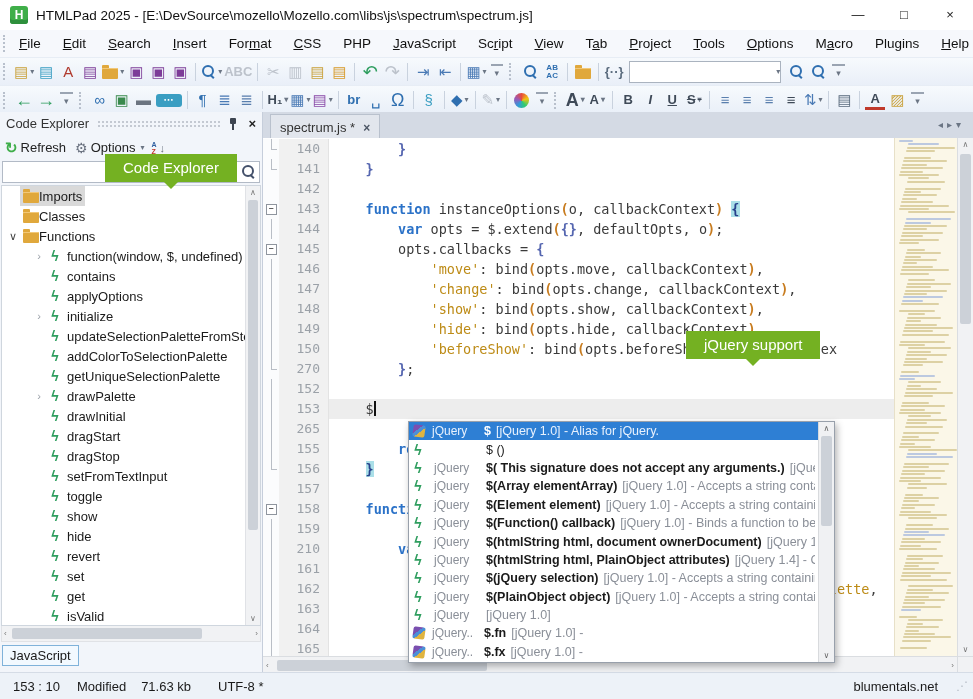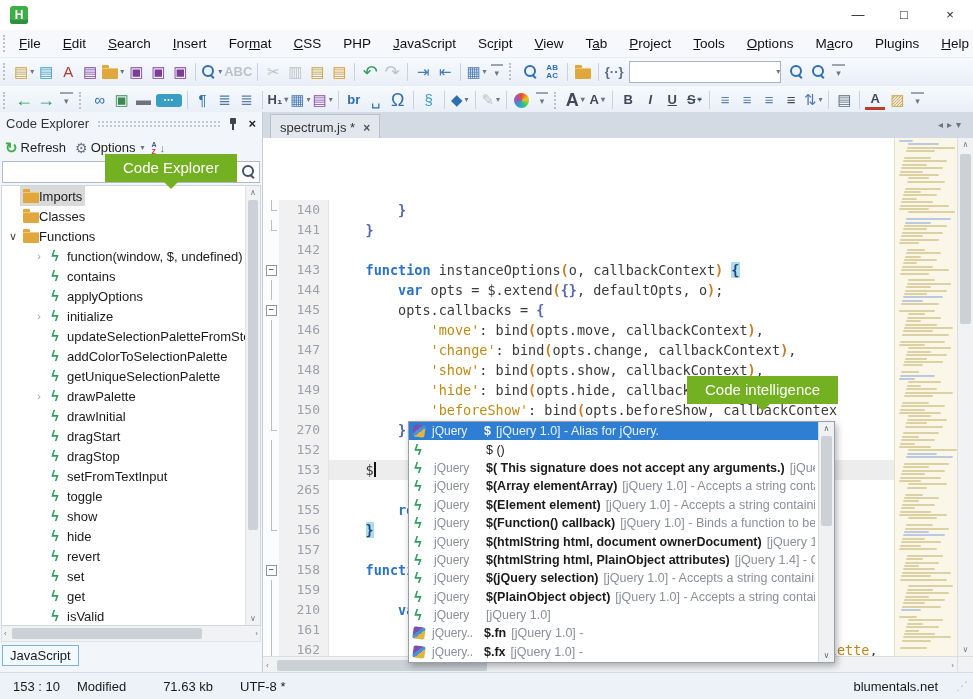--- a/index.html
+++ b/index.html
@@ -68,21 +68,21 @@
   .thth{flex:none;width:190px;height:11px;background:#ccd1d8;margin-left:3px;border-radius:2px;}
   .jsrow{height:28px;padding:3px 0 0 2px;}
   .jstab{display:inline-block;border:1px solid #7fb2da;background:#f2f9ff;font-size:13px;padding:2px 7px;color:#1a1a1a;}
   
   .editor{flex:1;display:flex;flex-direction:column;min-width:0;}
   .tabbar{height:26px;background:#d4dae4;position:relative;display:flex;align-items:flex-end;}
   .etab{height:21px;background:#e2e6ed;border:1px solid #b9c1cd;border-bottom:none;margin-left:7px;padding:2px 9px 0 9px;font-size:13px;color:#333;display:flex;gap:8px;align-items:center;}
   .etab .x{font-weight:bold;color:#4c5564;font-size:12px;}
   .tabctl{position:absolute;right:8px;top:7px;color:#6b7584;font-size:10px;letter-spacing:4px;}
   .ebody{flex:1;position:relative;background:#fff;overflow:hidden;}
-  .lines{position:absolute;left:0;top:0;right:15px;bottom:0;padding-top:14px;margin-top:48px;}
+  .lines{position:absolute;left:0;top:0;right:15px;bottom:0;padding-top:1px;}
   .crow{display:flex;height:20px;}
   .fold{width:16px;flex:none;position:relative;background:#fbfcfd;}
   .fold.line:before{content:"";position:absolute;left:8px;top:0;bottom:0;border-left:1px solid #b9bec6;}
   .fold.end:before{content:"";position:absolute;left:8px;top:0;height:10px;width:5px;border-left:1px solid #b9bec6;border-bottom:1px solid #b9bec6;}
   .fbox{position:absolute;left:3px;top:5px;width:9px;height:9px;border:1px solid #8f959e;background:#fff;font:bold 8px/8px "DejaVu Sans Mono",monospace;text-align:center;color:#555;}
   .lnum{width:50px;flex:none;text-align:right;padding-right:8px;box-sizing:border-box;color:#9ba1a8;background:#f1f1f1;font:13px/20px "DejaVu Sans Mono",monospace;border-right:1px solid #e3e3e3;}
   .ccode{flex:1;padding-left:4px;font:13.5px/20px "DejaVu Sans Mono",monospace;white-space:pre;overflow:hidden;color:#3a3a3a;}
   .crow.cur .ccode{background:#ededed;}
   .tk-kw{color:#2b72c8;font-weight:bold;}
   .tk-id{color:#3a3a3a;}
@@ -125,20 +125,21 @@
   .ac-sb .dn{position:absolute;bottom:2px;left:0;right:0;}
   .ac-sb .th{position:absolute;top:14px;left:2px;right:2px;height:90px;background:#ccd1d8;border-radius:2px;}
 </style>
 </head>
 <body>
 
 <div class="app">
 
   <div class="titlebar">
     <span class="logo">H</span>
+    <span class="title">HTMLPad 2025 - [E:\DevSource\mozello\Mozello.com\libs\js\spectrum\spectrum.js]</span>
     <div class="wbtns" id="wbtns">
         <span class="wbtn">—</span>
         <span class="wbtn">□</span>
         <span class="wbtn">×</span>
       </div>
   </div>
 
   <div class="menubar" id="menubar">
       <span class="grip"></span>
       <span class="mi"><span class="u">F</span>ile</span>
@@ -763,29 +764,29 @@
         <span class="sp"></span>
         <span style="padding:0 3px">›</span>
         <span class="hcorner"></span>
       </div>
     </div>
   </div>
 
   <div class="statusbar">
     <span class="stitem" style="margin-left:13px">153 : 10</span>
     <span class="stitem" style="margin-left:17px">Modified</span>
-    <span class="stitem" style="margin-left:37px">71.63 kb</span>
+    <span class="stitem" style="margin-left:15px">71.63 kb</span>
     <span class="stitem" style="margin-left:27px">UTF-8 *</span>
     <span style="flex:1"></span>
     <span class="stitem">blumentals.net</span>
     <span class="sgrip">⋰</span>
   </div>
 
   <div class="badge" id="badge0" style="left: 105px; top: 154px;">Code Explorer</div>
-  <div class="badge" id="badge3" style="left: 687px; top: 376px;">Code intelligence</div>
+  <div class="badge" id="badge2" style="left: 686px; top: 331px;">jQuery support</div>
 
   <div class="ac">
     <div class="ac-list" id="aclist">
         <div class="ac-row sel">
           <span class="ic-dia"></span>
           <span class="ac-lbl">jQuery</span>
           <span class="ac-sig">$</span>
           <span class="ac-det">[jQuery 1.0] - Alias for jQuery.</span>
         </div>
         <div class="ac-row">

